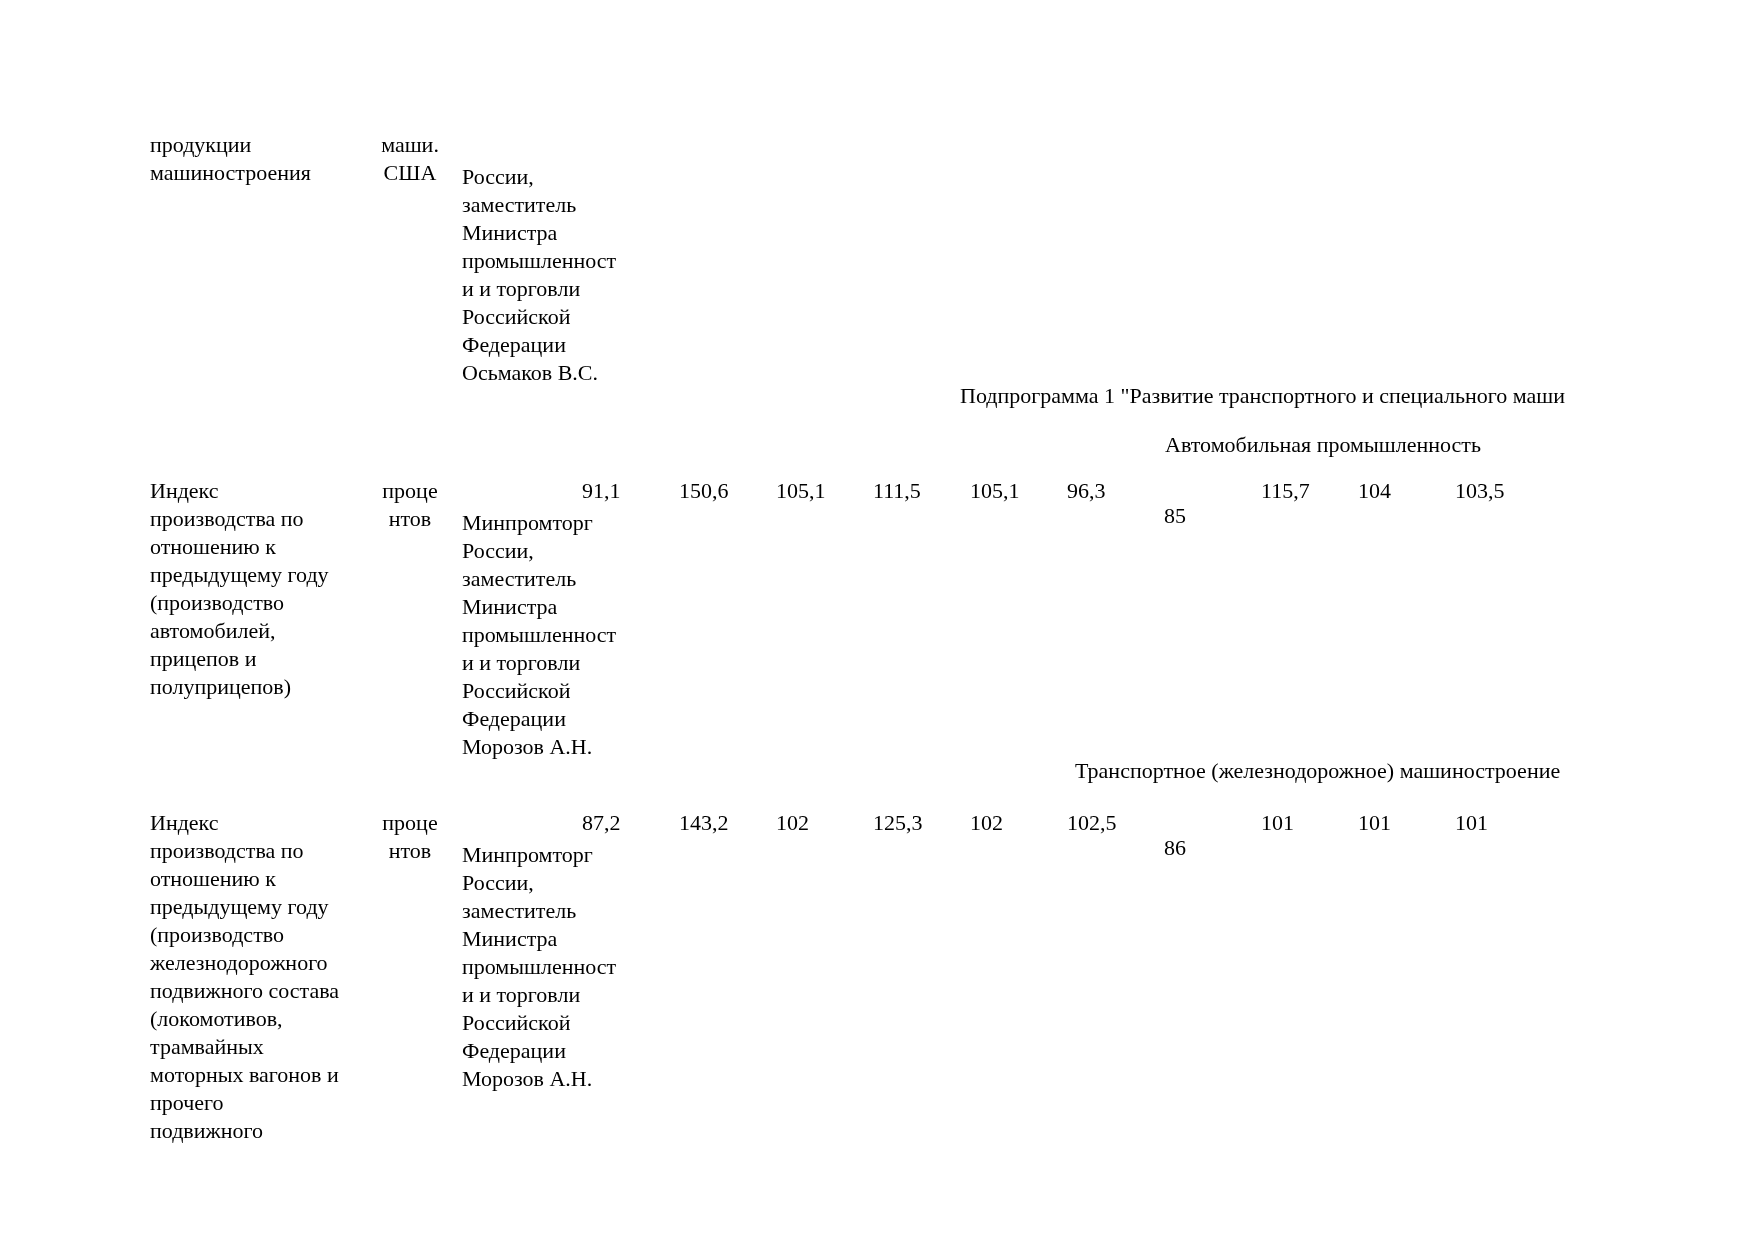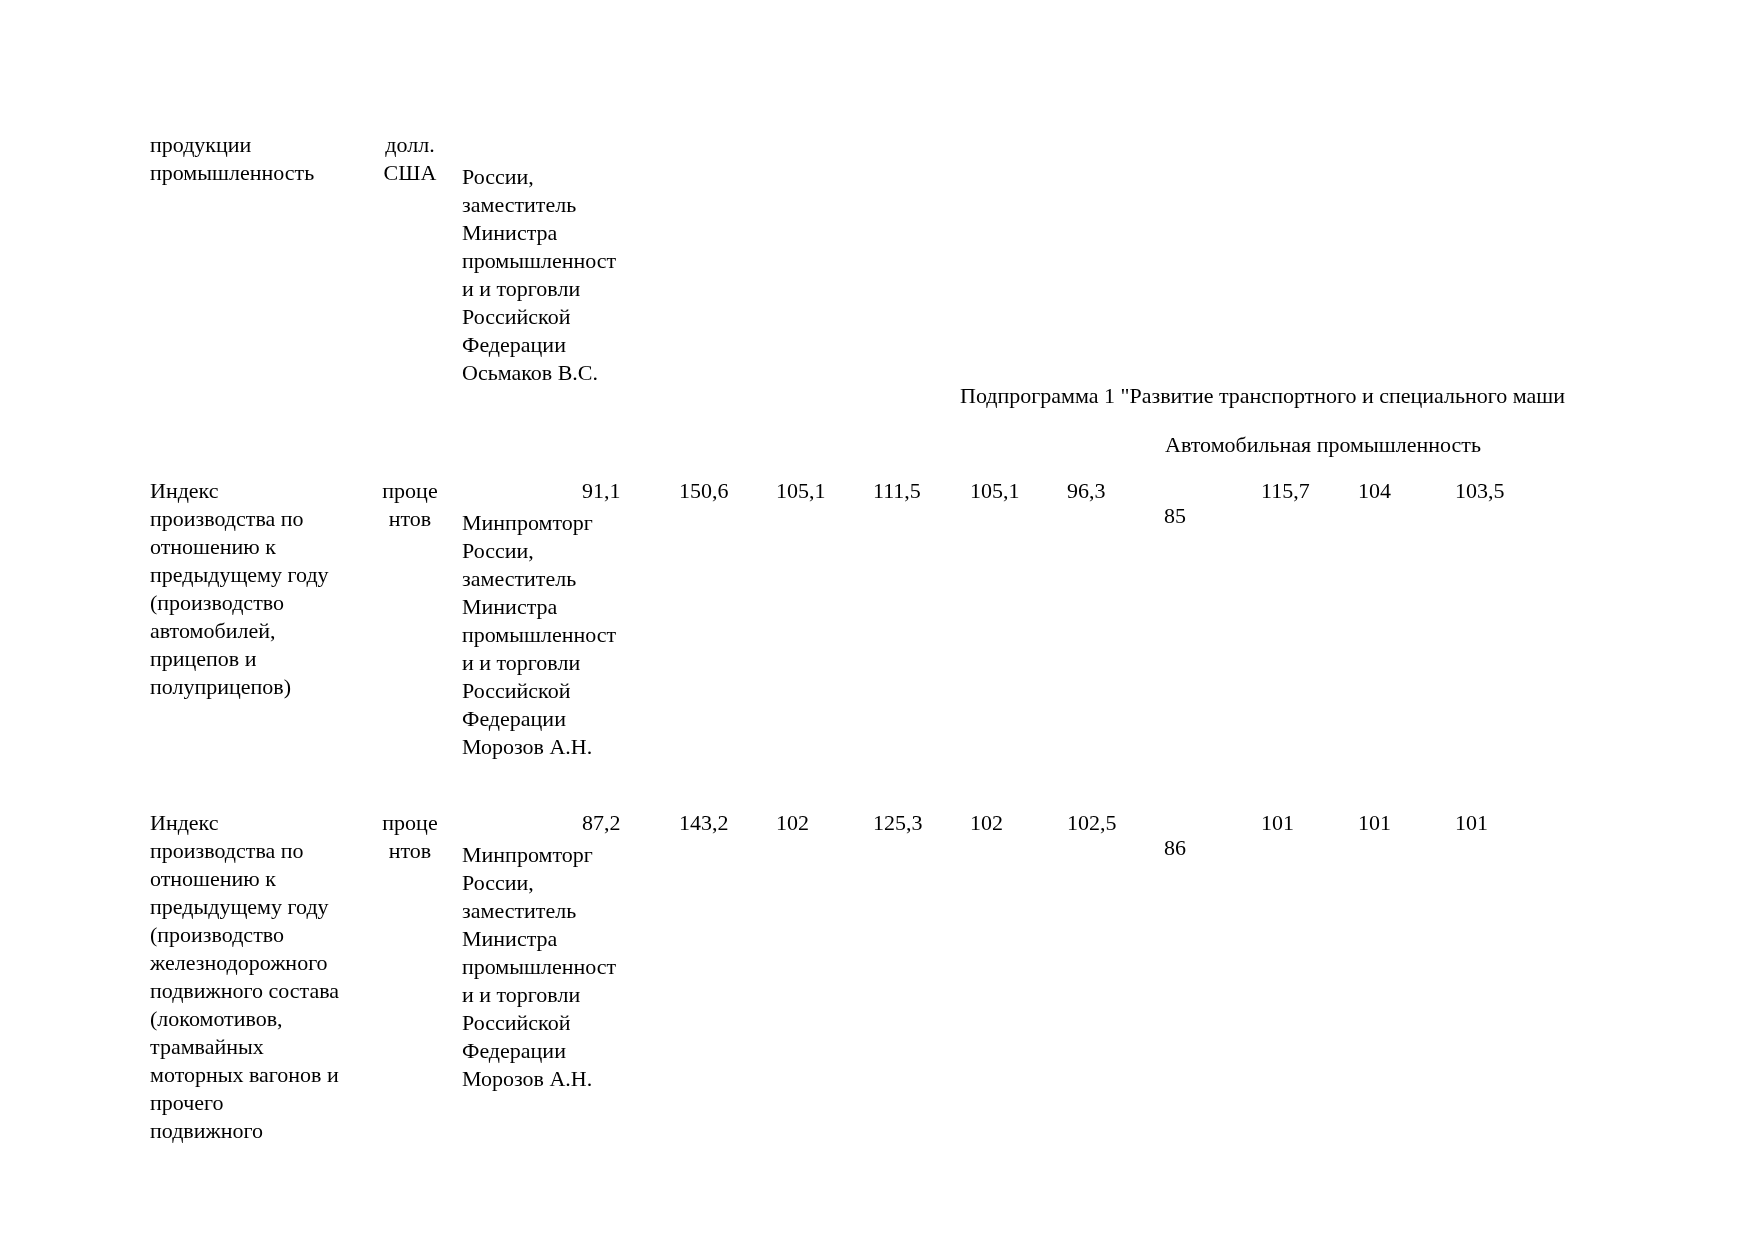--- a/index.html
+++ b/index.html
@@ -67,34 +67,35 @@
   .sect-subprogram { left: 960px;  top: 382px; }
   .sect-auto       { left: 1165px; top: 431px; }
   .sect-rail       { left: 1075px; top: 757px; }
 </style>
 </head>
 <body>
 
 <div class="page">
 
   <div class="cell col-indicator row-carry">продукции
-промышленность</div>
-  <div class="cell col-unit row-carry">долл.
+машиностроения</div>
+  <div class="cell col-unit row-carry">маши.
 США</div>
   <div class="cell col-resp row-carry">России,
 заместитель
 Министра
 промышленност
 и и торговли
 Российской
 Федерации
 Осьмаков В.С.</div>
 
   <div class="sect sect-subprogram">Подпрограмма 1 "Развитие транспортного и специального маши</div>
   <div class="sect sect-auto">Автомобильная промышленность</div>
+  <div class="sect sect-rail">Транспортное (железнодорожное) машиностроение</div>
 
   <div class="cell col-indicator row-1">Индекс
 производства по
 отношению к
 предыдущему году
 (производство
 автомобилей,
 прицепов и
 полуприцепов)</div>
   <div class="cell col-unit row-1">проце

